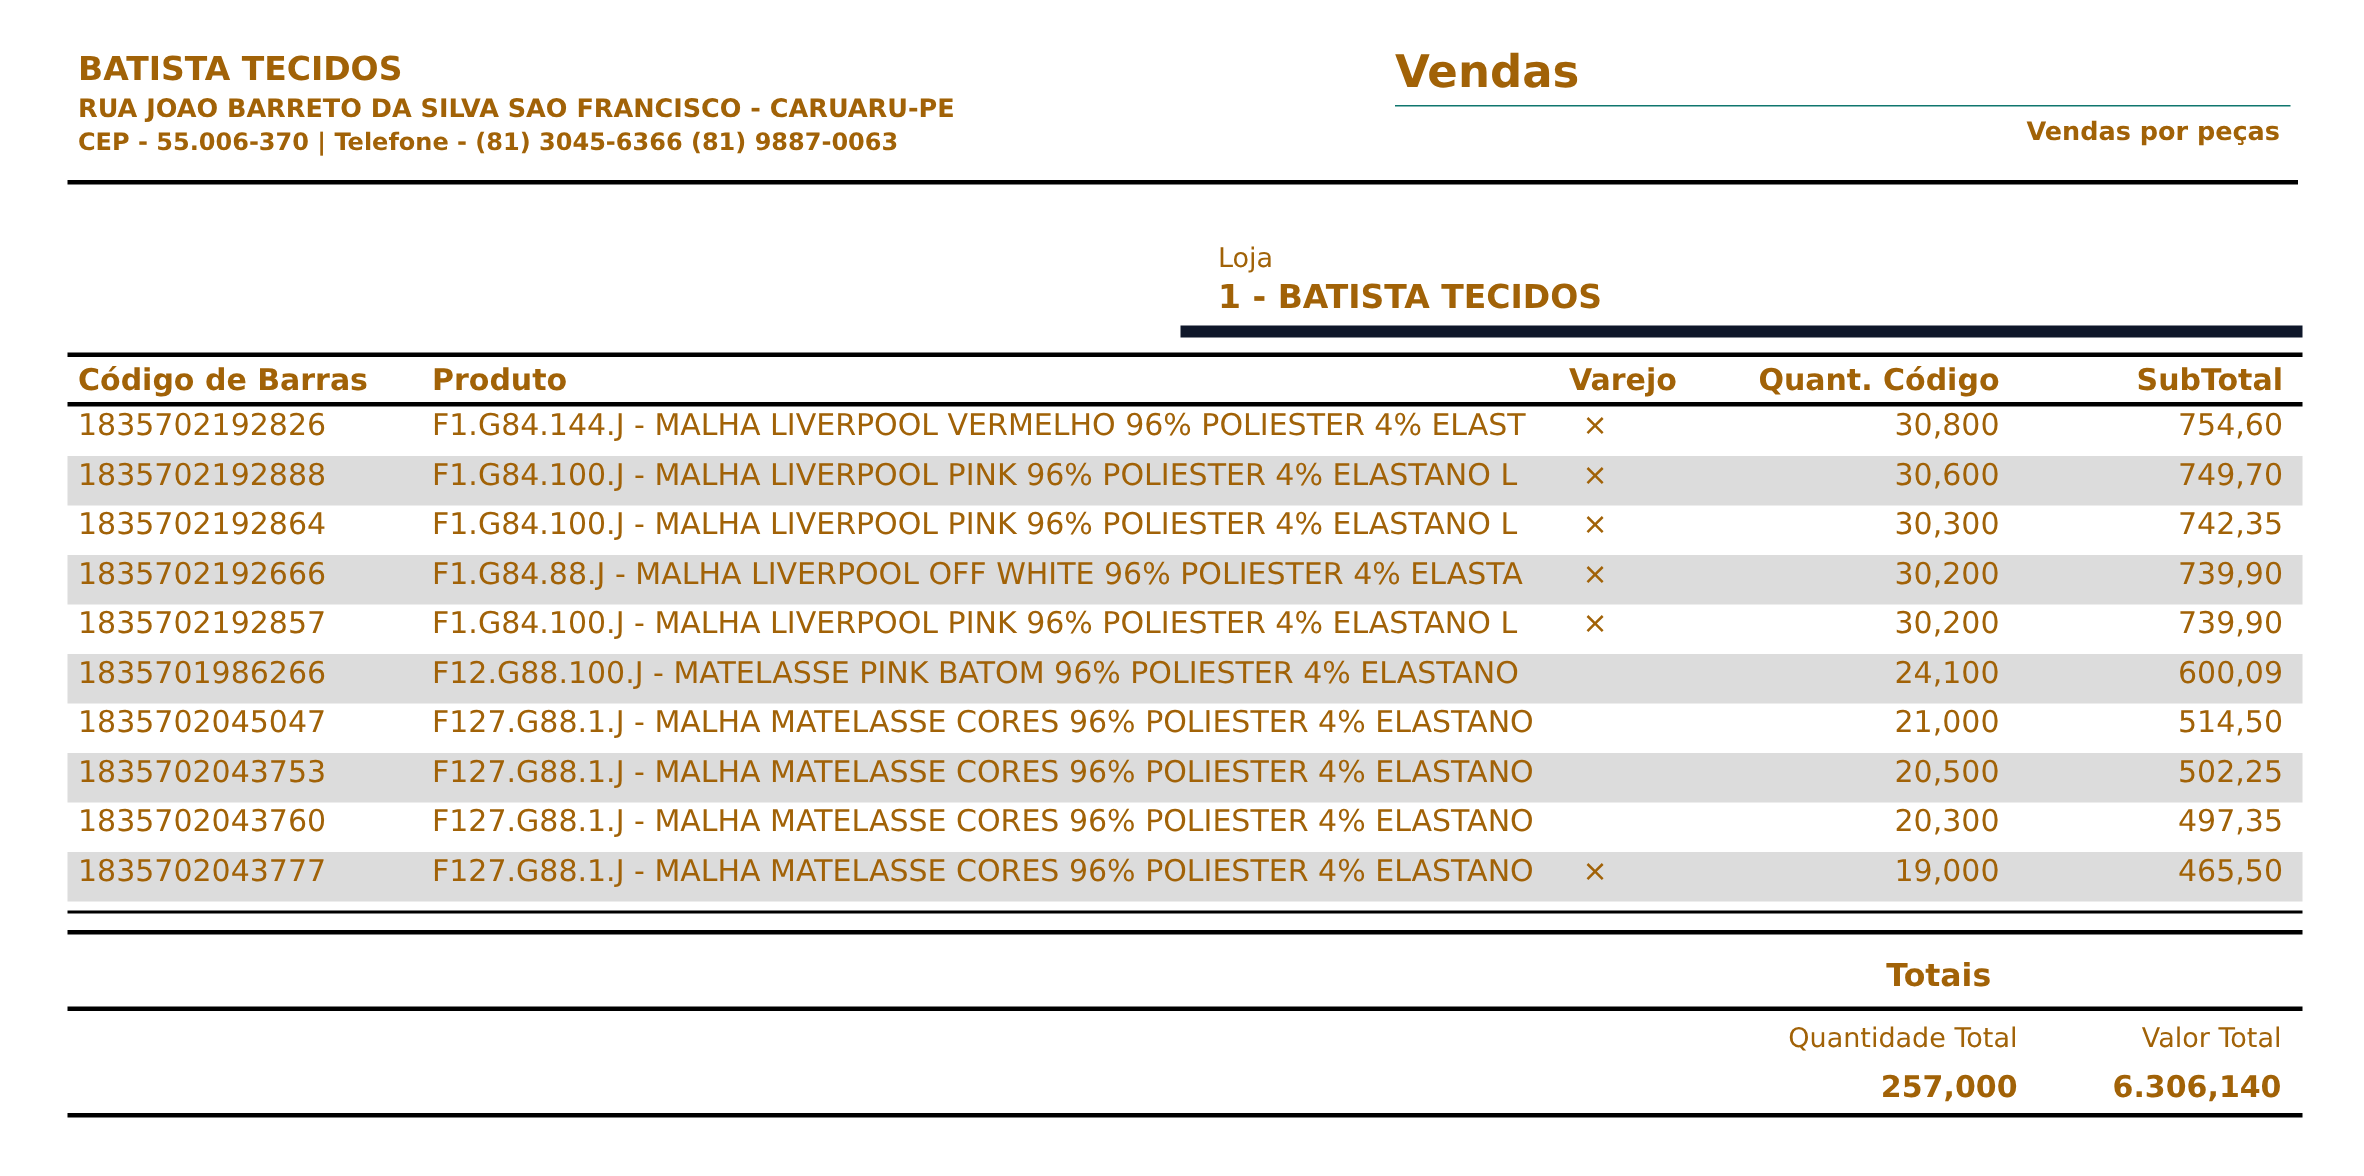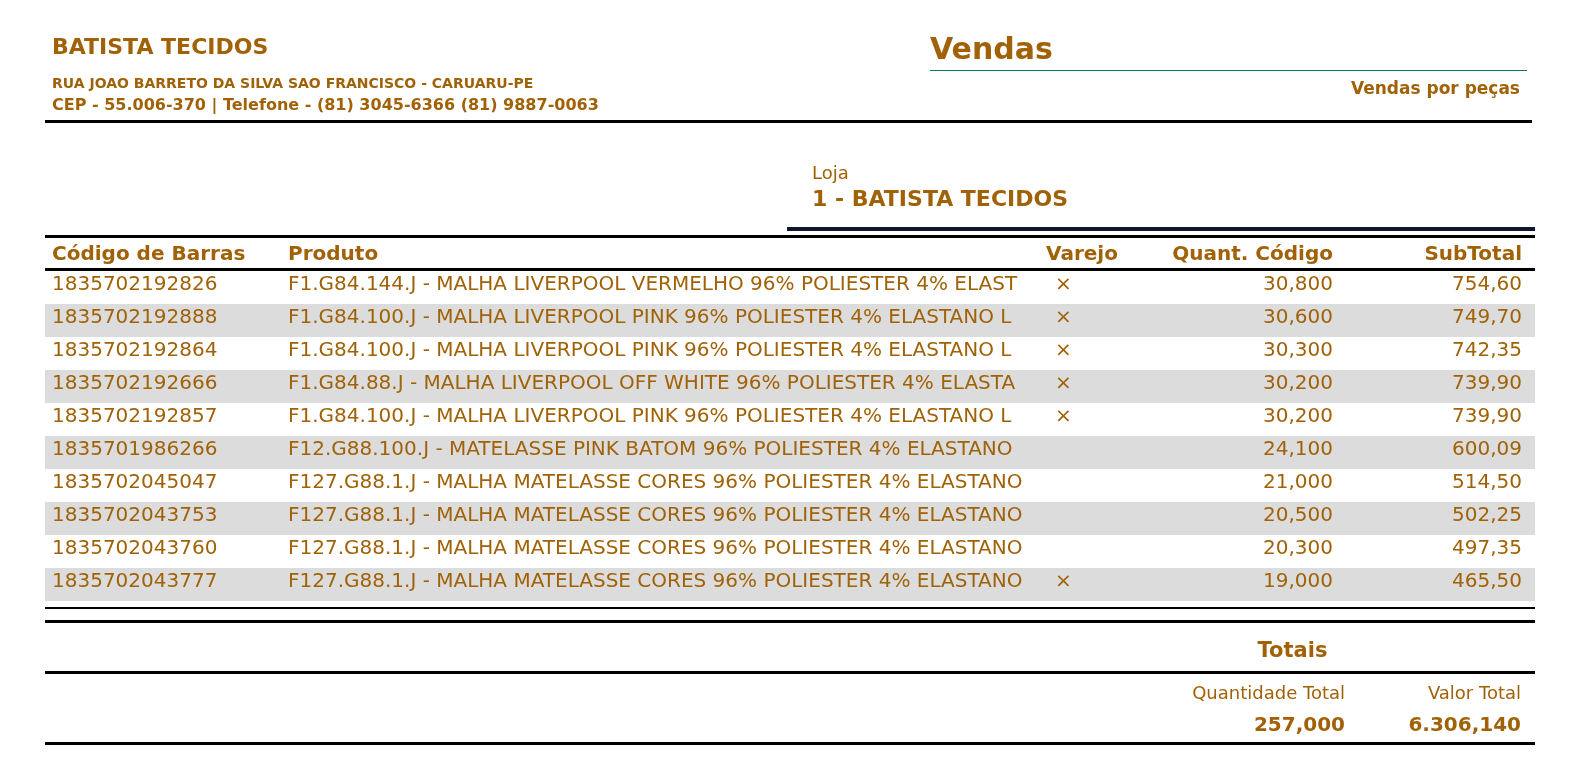--- a/index.html
+++ b/index.html
@@ -3,28 +3,28 @@
 <meta charset="utf-8">
 <style>
   html,body{margin:0;padding:0;background:#ffffff;}
   .page{
     position:relative;width:1576px;height:784px;background:#fff;
     font-family:"DejaVu Sans","Liberation Sans",sans-serif;color:#a16207;overflow:hidden;
   }
   
   .company{position:absolute;left:52px;top:34px;}
   .company-name{font-size:22px;font-weight:bold;line-height:26px;}
-  .company-address{font-size:14px;font-weight:bold;line-height:22px;margin-top:12px;}
+  .company-address{font-size:17px;font-weight:bold;line-height:22px;margin-top:2px;}
   .company-contact{font-size:16px;font-weight:bold;line-height:21px;}
   .report-head{position:absolute;left:930px;top:30px;width:597px;}
   .report-title{font-size:30px;font-weight:bold;line-height:38px;border-bottom:1px solid #0f766e;padding-bottom:2px;}
   .report-subtitle{font-size:17px;font-weight:bold;text-align:right;margin-top:7px;padding-right:7px;line-height:21px;}
   .rule-top{position:absolute;left:45px;top:120px;width:1487px;height:3px;background:#000;}
   
-  .store-block{position:absolute;left:787px;top:162px;width:748px;border-bottom:4px solid #0f172a;padding-bottom:15px;}
+  .store-block{position:absolute;left:787px;top:162px;width:748px;border-bottom:8px solid #0f172a;padding-bottom:5px;}
   .store-label{font-size:18px;line-height:22px;padding-left:25px;}
   .store-value{font-size:22px;font-weight:bold;line-height:26px;margin-top:2px;padding-left:25px;}
   
   .sales-table{position:absolute;left:45px;top:235px;width:1490px;}
   .t-header{display:flex;align-items:center;height:30px;border-top:3px solid #000;border-bottom:3px solid #000;font-weight:bold;font-size:20px;}
   .t-row{display:flex;align-items:flex-start;height:33px;font-size:20px;}
   .t-row.striped{background:var(--stripe,#dcdcdc);}
   .c-barcode{width:243px;padding-left:7px;box-sizing:border-box;white-space:nowrap;overflow:hidden;}
   .c-product{width:749px;white-space:nowrap;overflow:hidden;}
   .c-retail{width:88px;padding-left:9px;box-sizing:border-box;}

